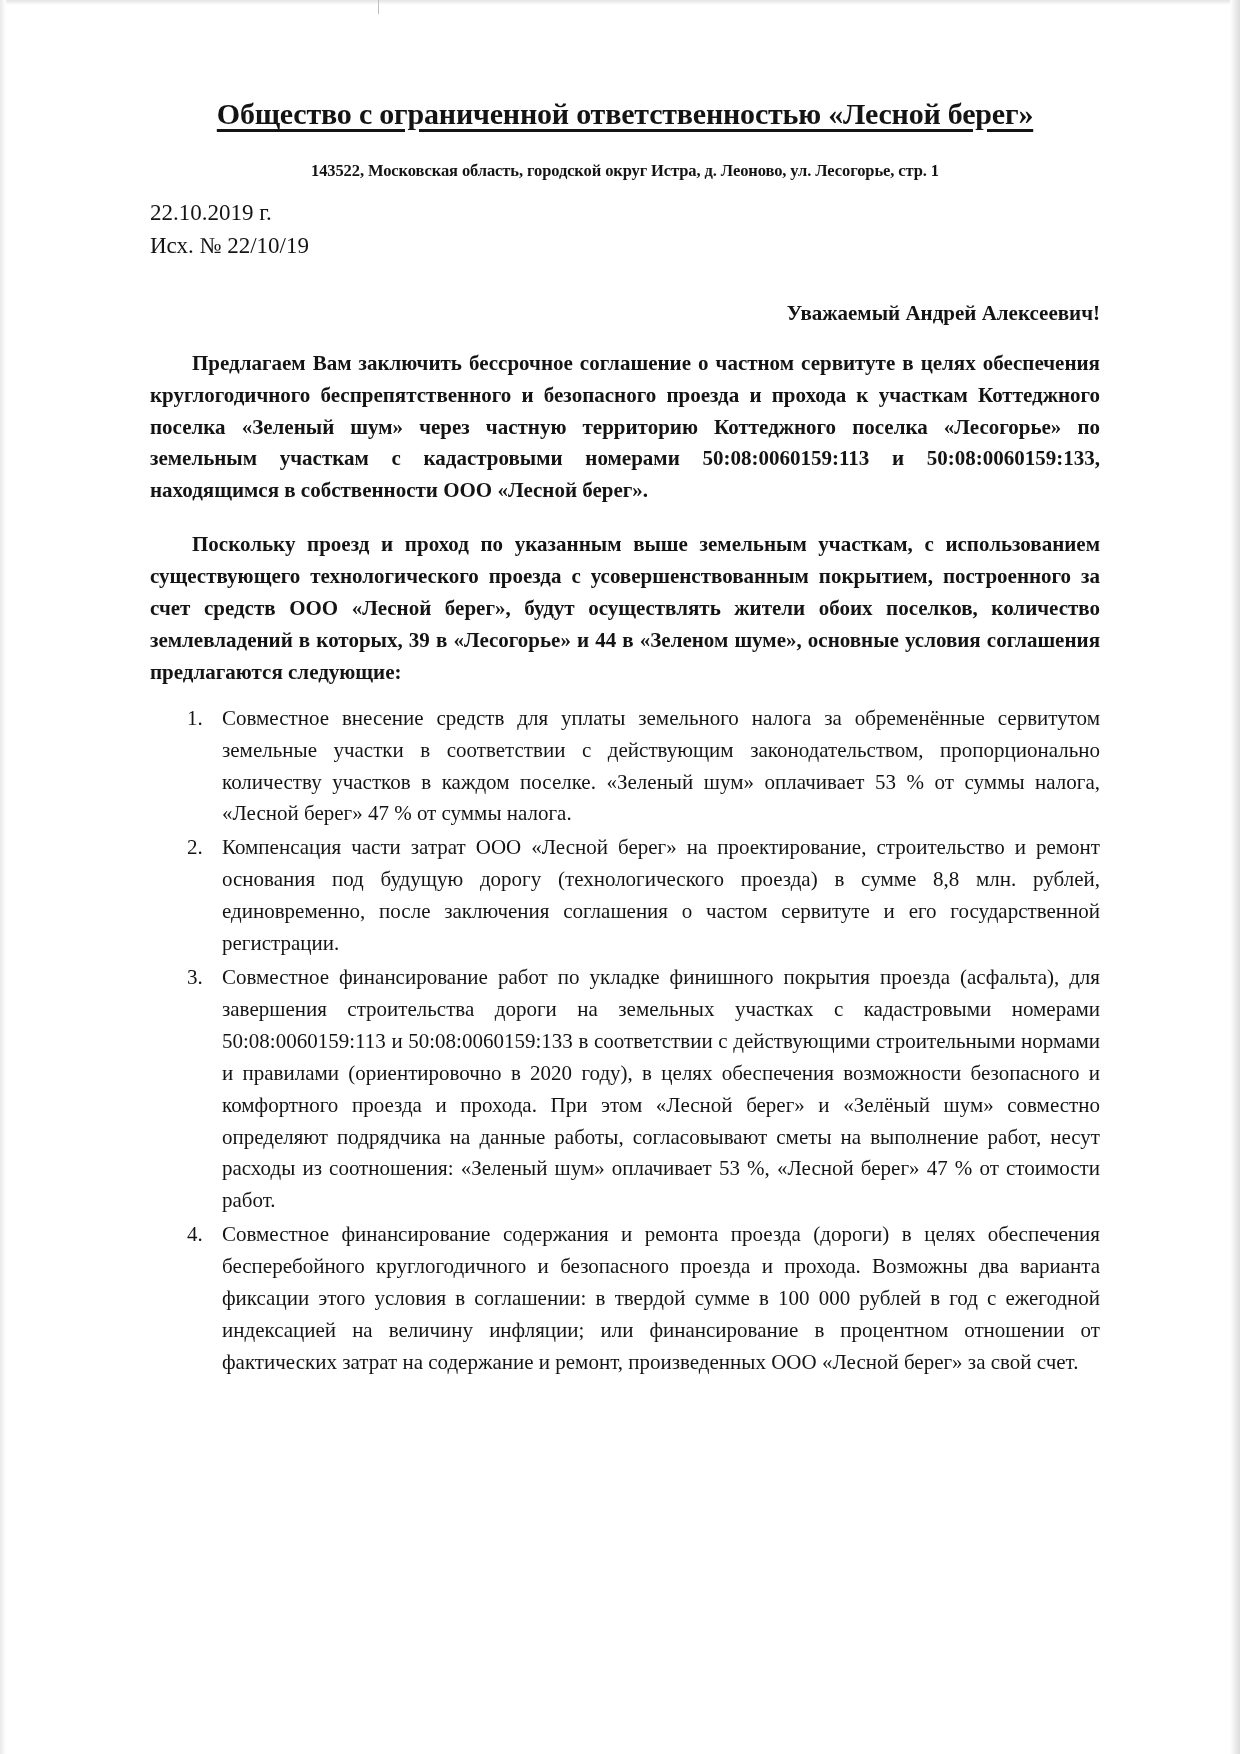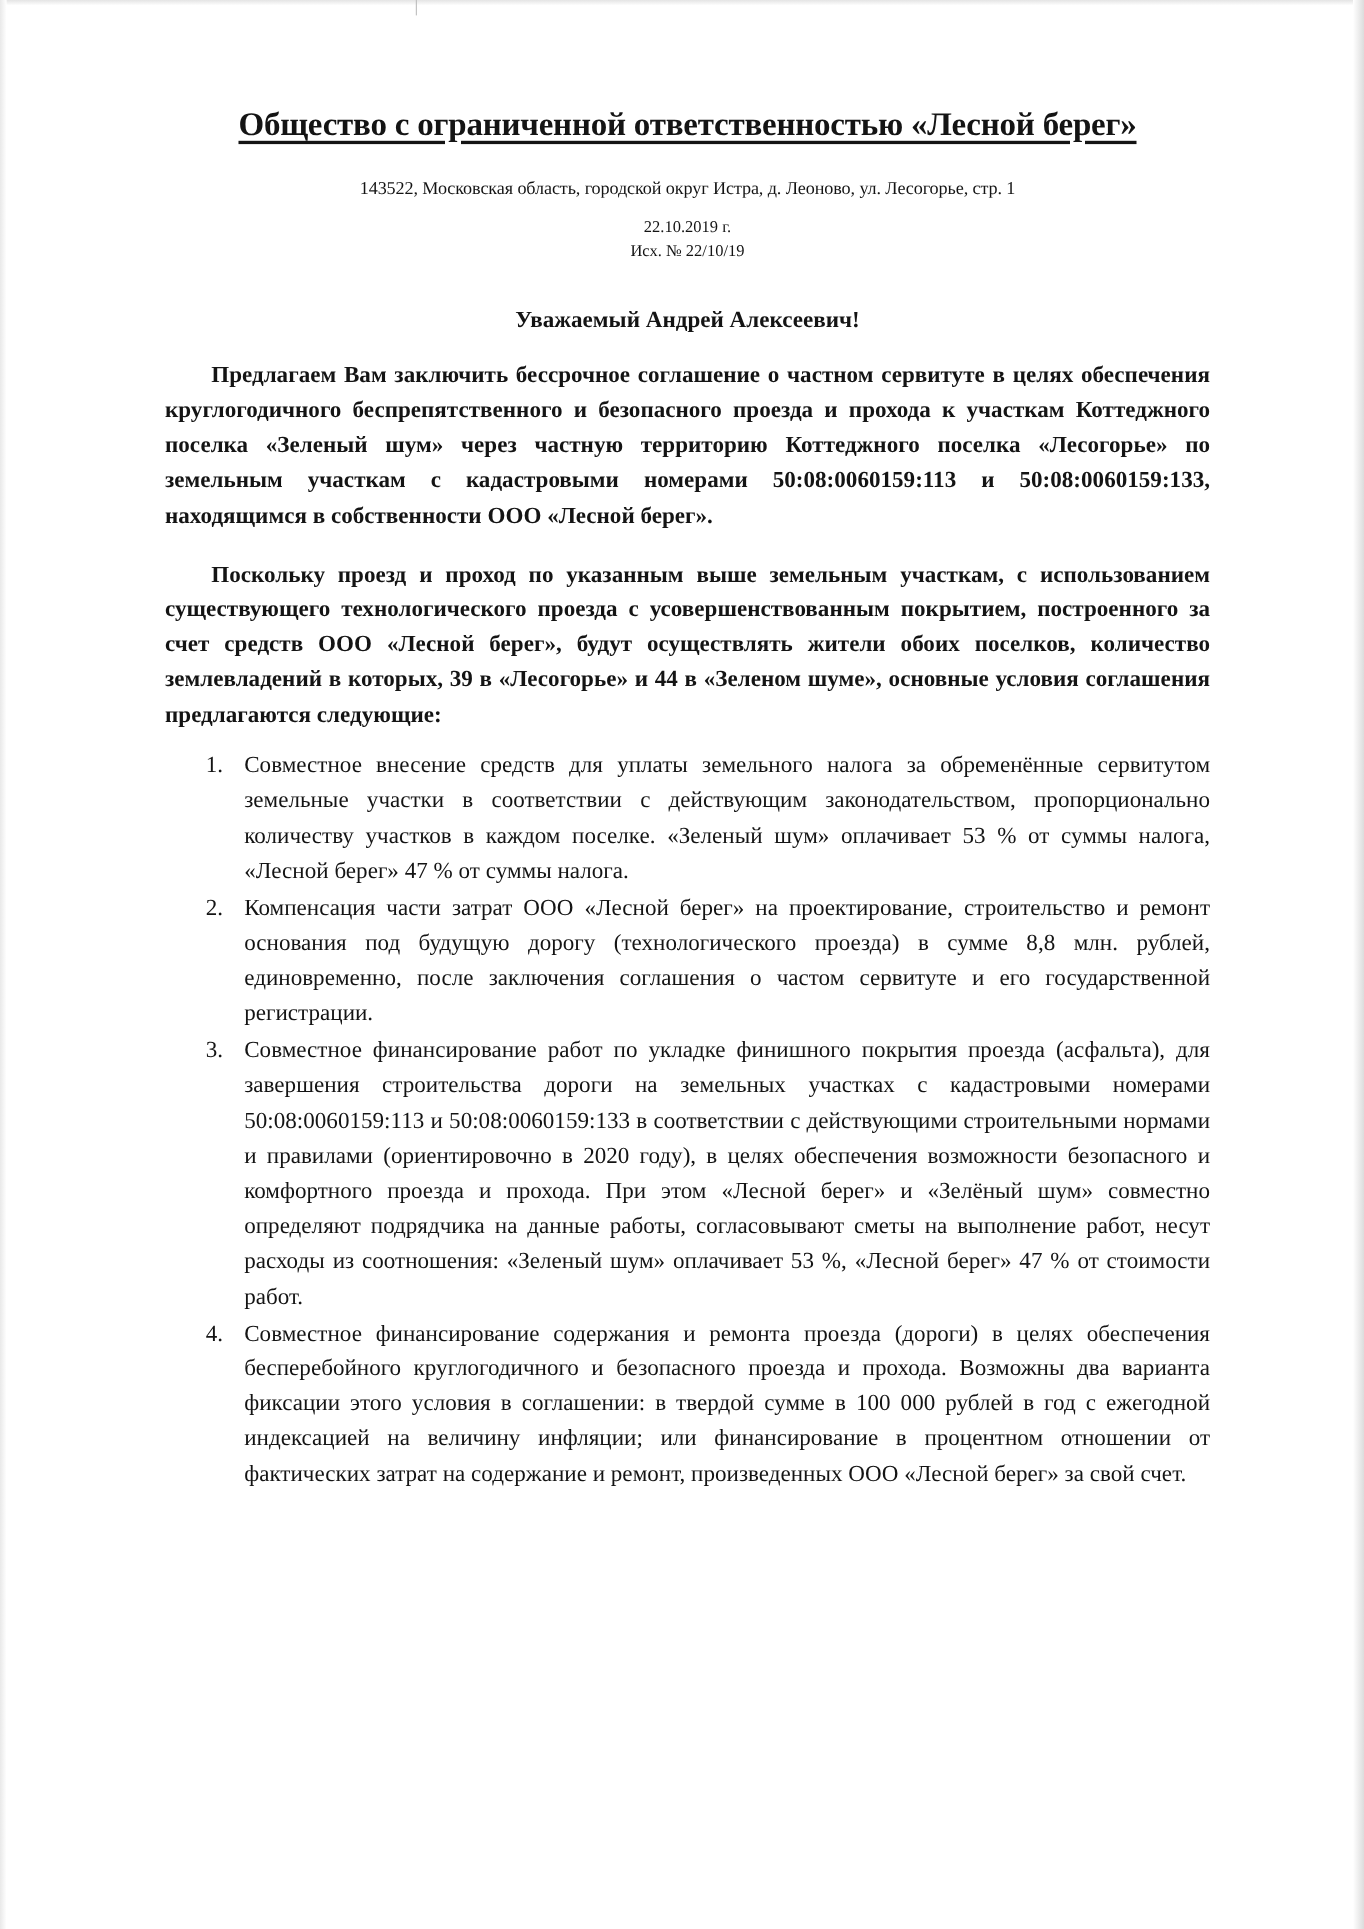--- a/index.html
+++ b/index.html
@@ -57,44 +57,44 @@
     font-weight: bold;
     font-size: 30px;
     line-height: 1.18;
     letter-spacing: -0.2px;
     text-decoration: underline;
     text-underline-offset: 5px;
     margin: 0;
   }
   .org-address {
     text-align: center;
-    font-weight: normal;
+    font-weight: bold;
     font-size: 16.5px;
     margin: 30px 0 0 0;
     letter-spacing: -0.1px;
   }
   .addressee {
     margin-top: 38px;
     text-align: right;
     font-weight: bold;
     font-size: 19.5px;
     line-height: 1.48;
   }
   .addressee div {
     white-space: nowrap;
   }
   .refblock {
     margin-top: 16px;
-    text-align: center;
-    font-size: 15px;
+    text-align: left;
+    font-size: 23px;
     line-height: 1.42;
   }
   .salutation {
     margin-top: 38px;
-    text-align: center;
+    text-align: right;
     font-weight: bold;
     font-size: 21px;
     font-family: Liberation Serif, serif;
   }
   p.body-par {
     margin: 22px 0 0 0;
     text-align: justify;
     text-indent: 42px;
     font-size: 21px;
     line-height: 1.52;

